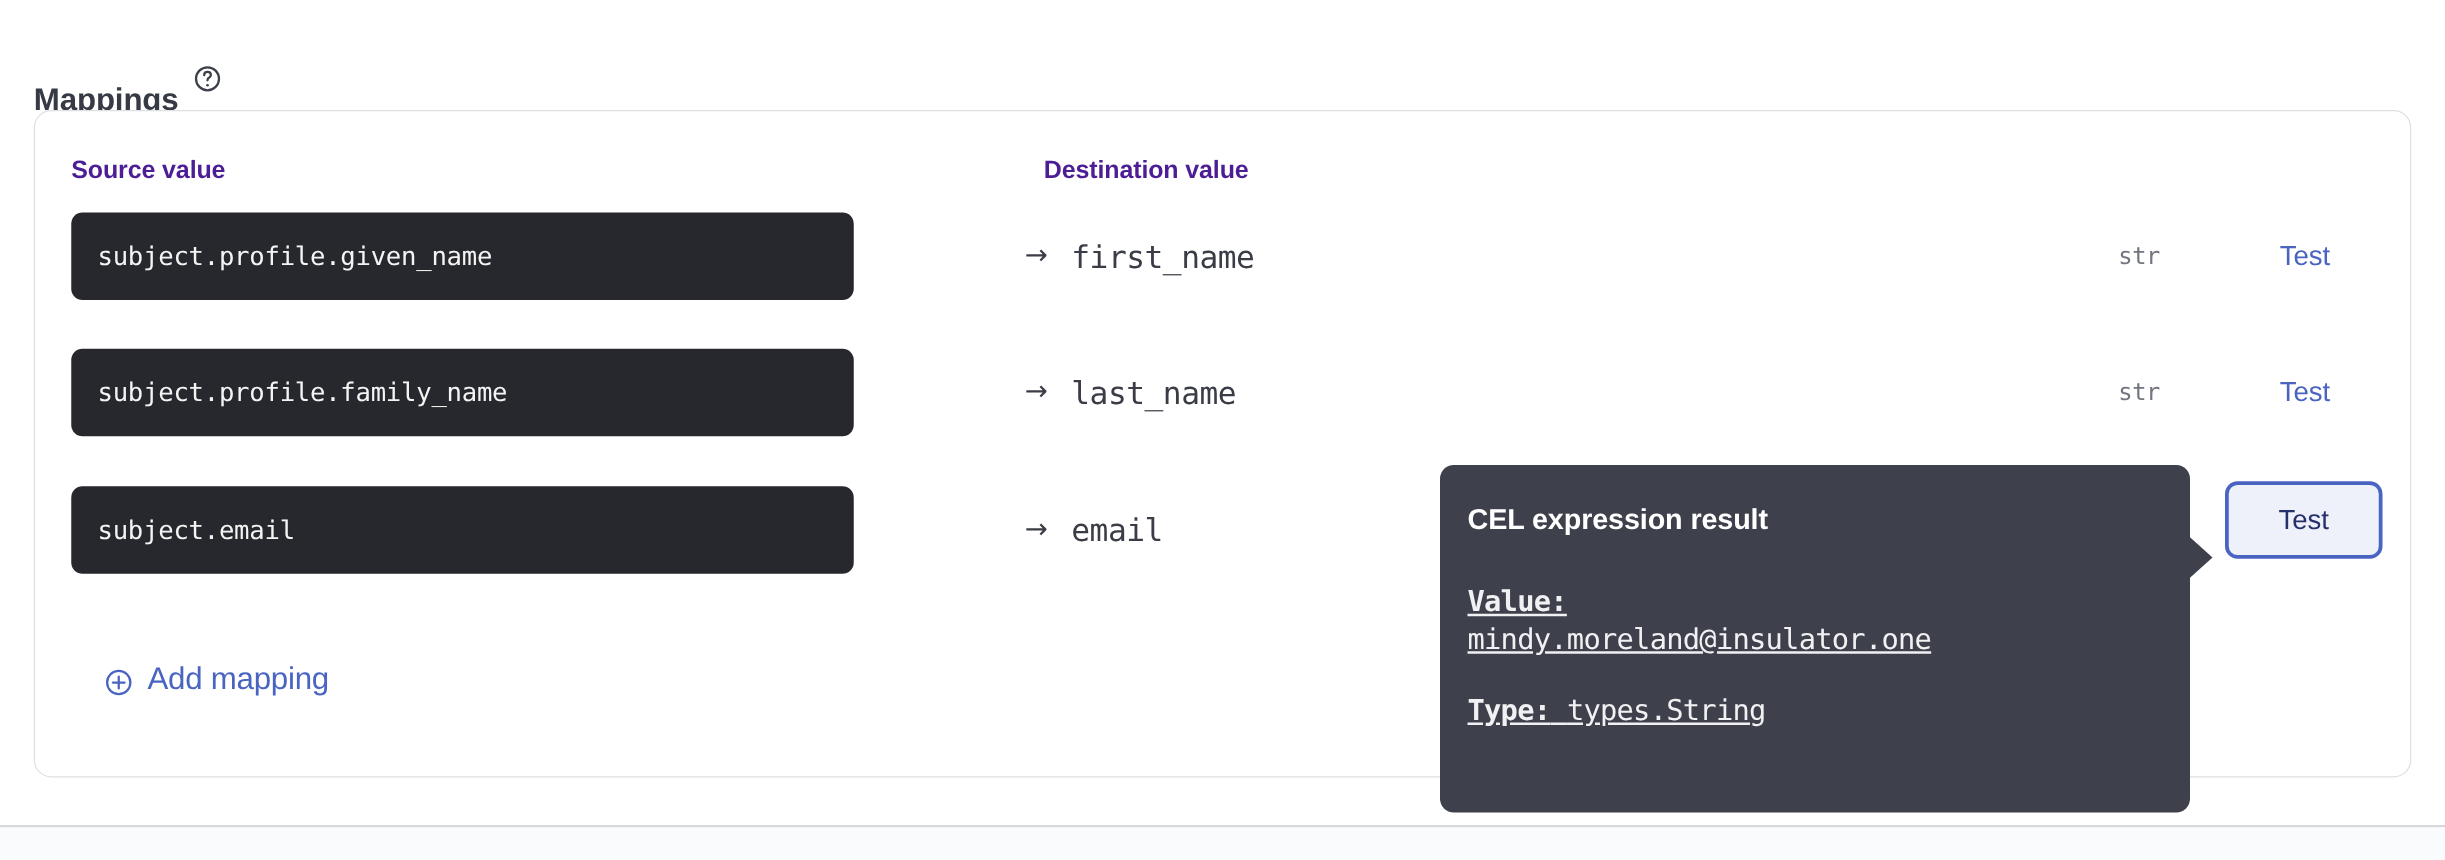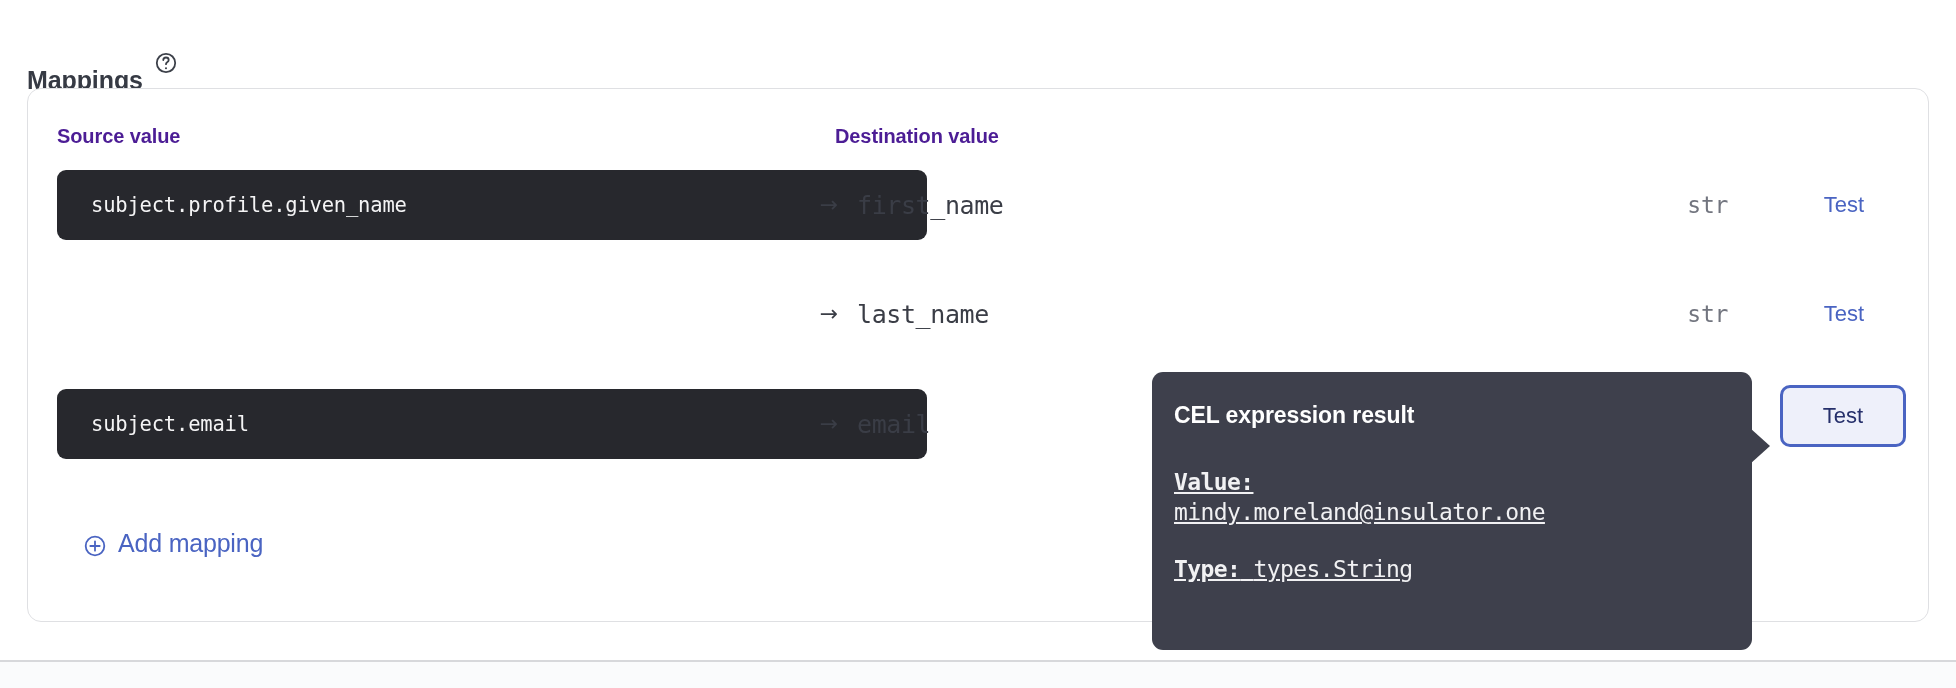--- a/index.html
+++ b/index.html
@@ -80,27 +80,27 @@
     display: flex;
     align-items: center;
   }
   .row.r0 { top: 81px; }
   .row.r1 { top: 190px; }
   .row.r2 { top: 300px; }
 
   .source-pill {
     position: absolute;
     left: 29px;
-    width: 870px;
+    width: 626px;
     height: 70px;
     background: #27282d;
     border-radius: 9px;
     display: flex;
     align-items: center;
-    padding-left: 34px;
+    padding-left: 21px;
     color: #f4f4f5;
     font-family: "DejaVu Sans Mono", monospace;
     font-size: 20.5px;
     letter-spacing: -0.2px;
     white-space: nowrap;
     overflow: hidden;
   }
 
   .arrow-glyph {
     position: absolute;
@@ -122,21 +122,21 @@
     letter-spacing: -0.4px;
     white-space: nowrap;
   }
 
   .type-label {
     position: absolute;
     left: 1580px;
     width: 120px;
     text-align: right;
     font-family: "DejaVu Sans Mono", monospace;
-    font-size: 23px;
+    font-size: 19px;
     color: #72757f;
     letter-spacing: -0.3px;
   }
 
   .test-link {
     position: absolute;
     left: 1760px;
     width: 112px;
     text-align: center;
     font-size: 22px;
@@ -266,20 +266,21 @@
 
       <div class="row r0">
         <div class="source-pill">subject.profile.given_name</div>
         <div class="arrow-glyph">→</div>
         <div class="dest-value">first_name</div>
         <div class="type-label">str</div>
         <div class="test-link">Test</div>
       </div>
 
       <div class="row r1">
+        <div class="source-pill">subject.profile.family_name</div>
         <div class="arrow-glyph">→</div>
         <div class="dest-value">last_name</div>
         <div class="type-label">str</div>
         <div class="test-link">Test</div>
       </div>
 
       <div class="row r2">
         <div class="source-pill">subject.email</div>
         <div class="arrow-glyph">→</div>
         <div class="dest-value">email</div>

